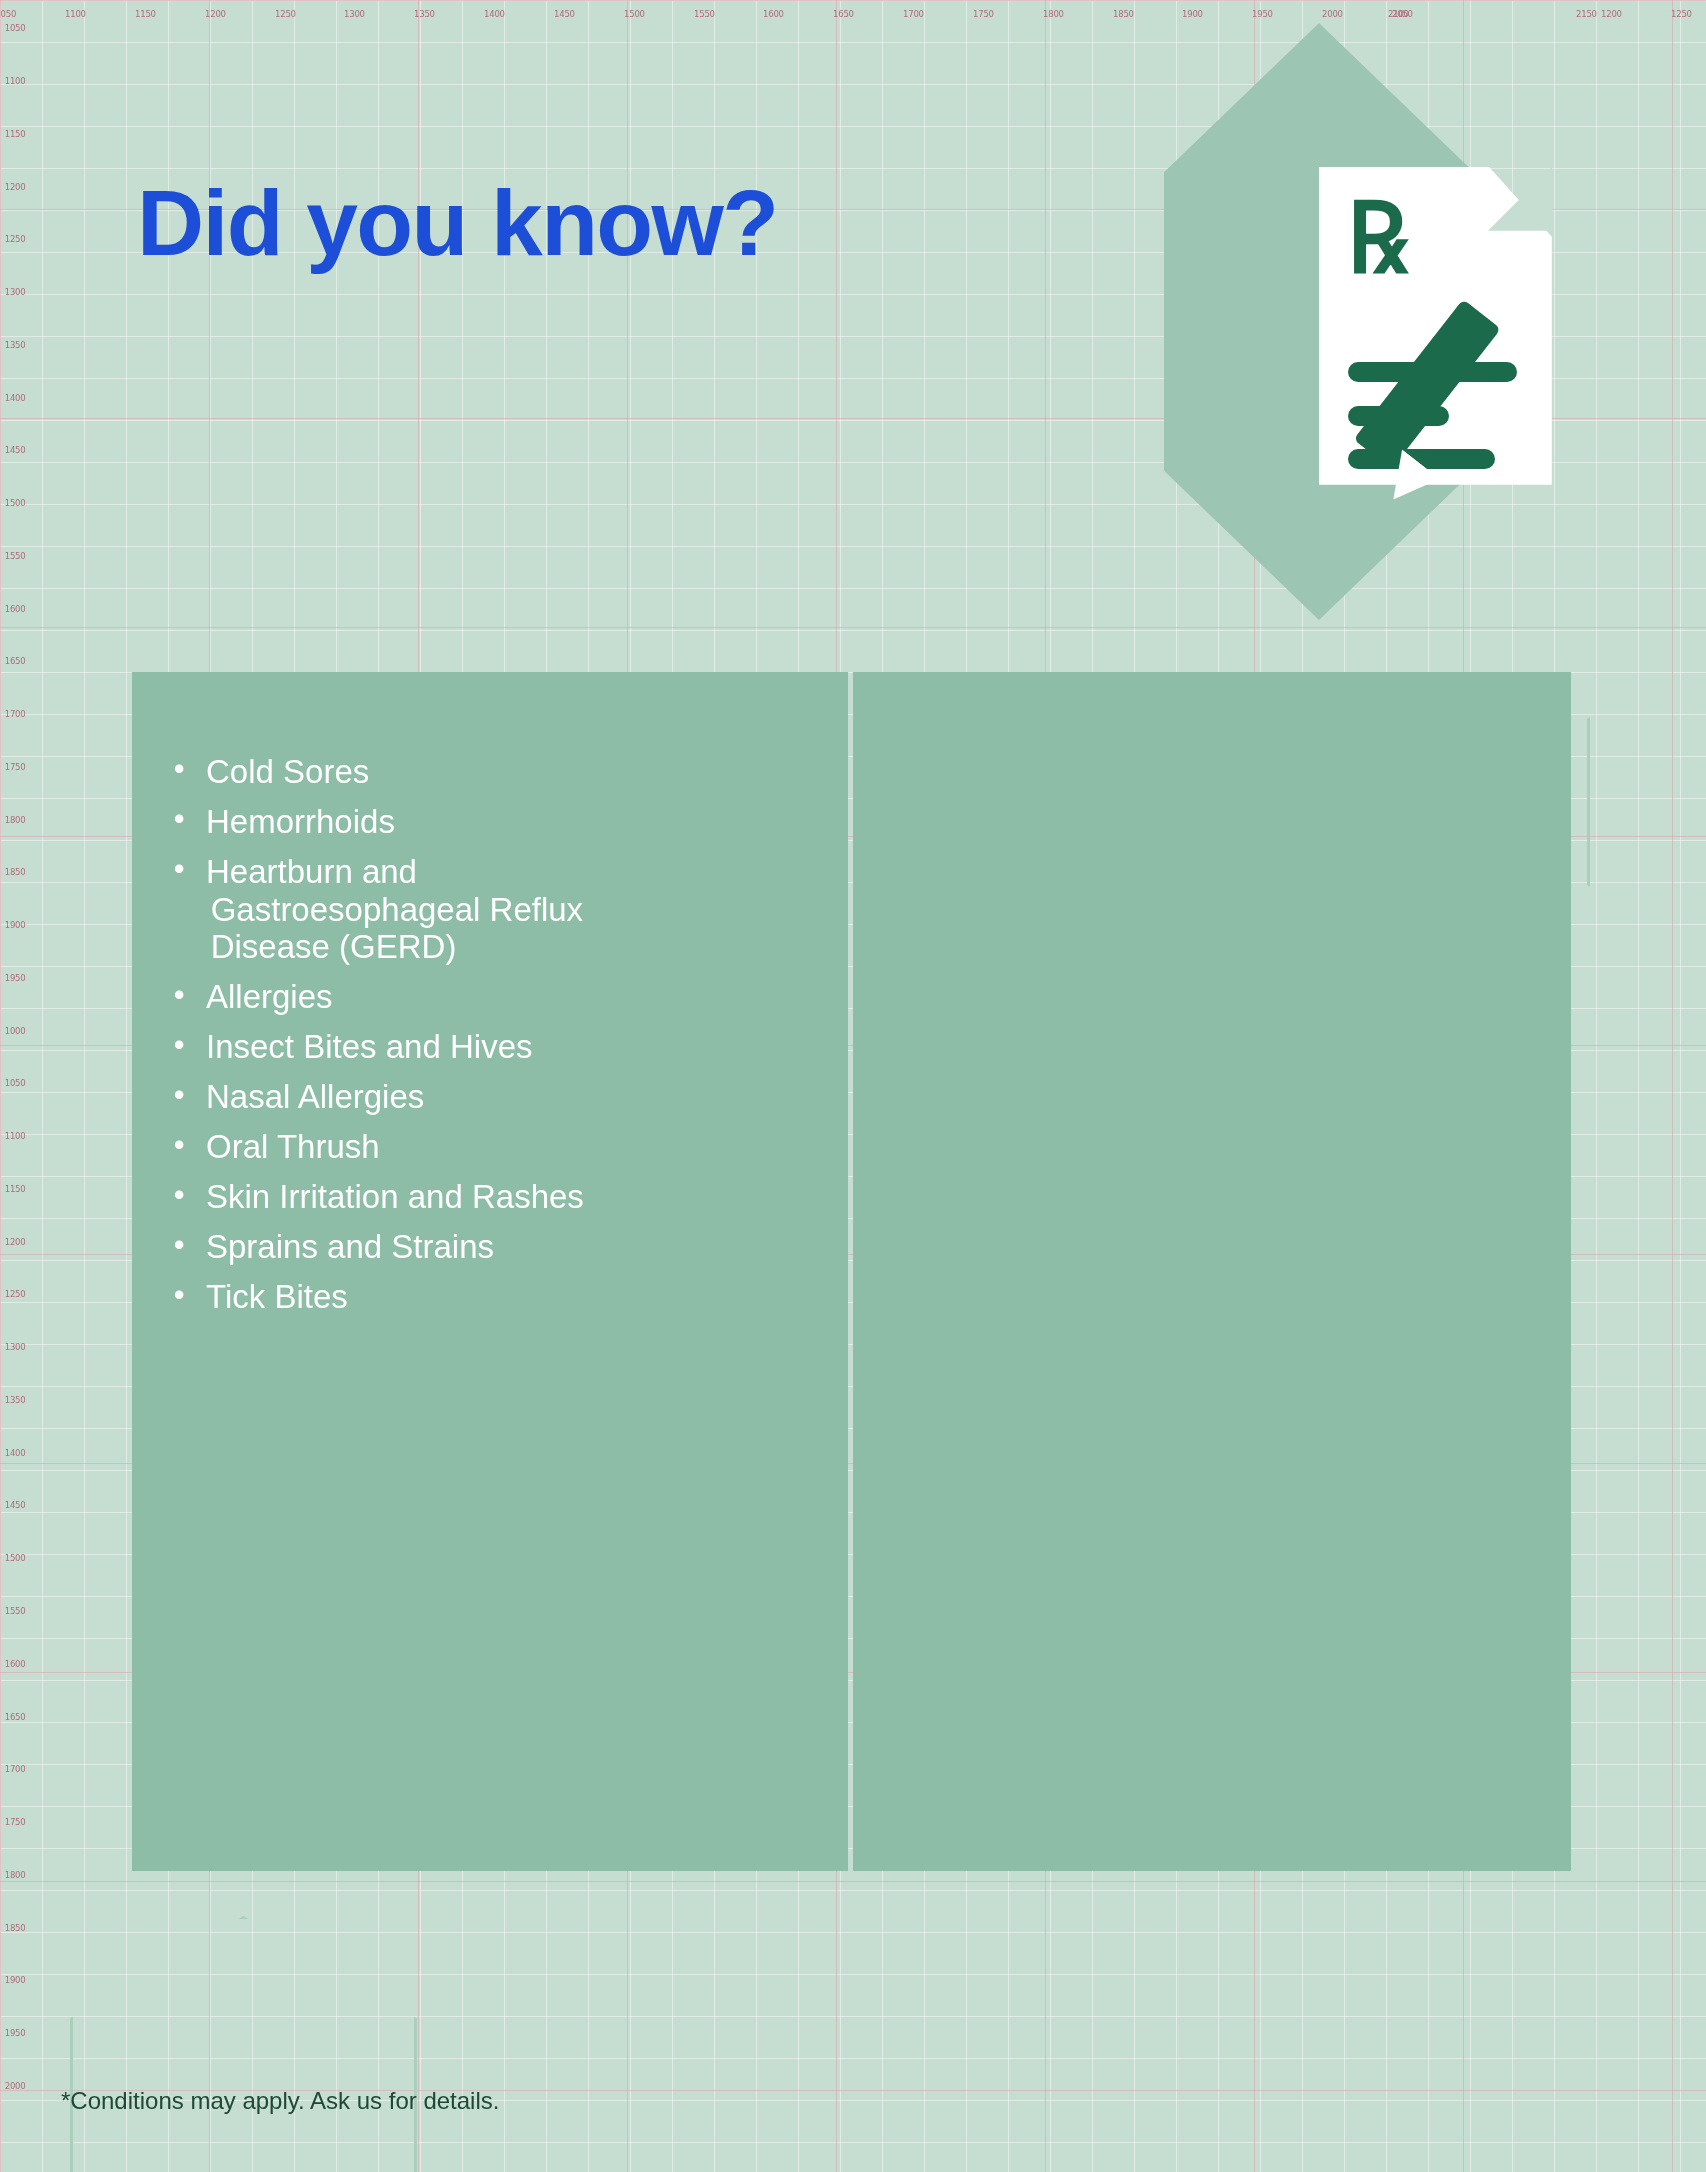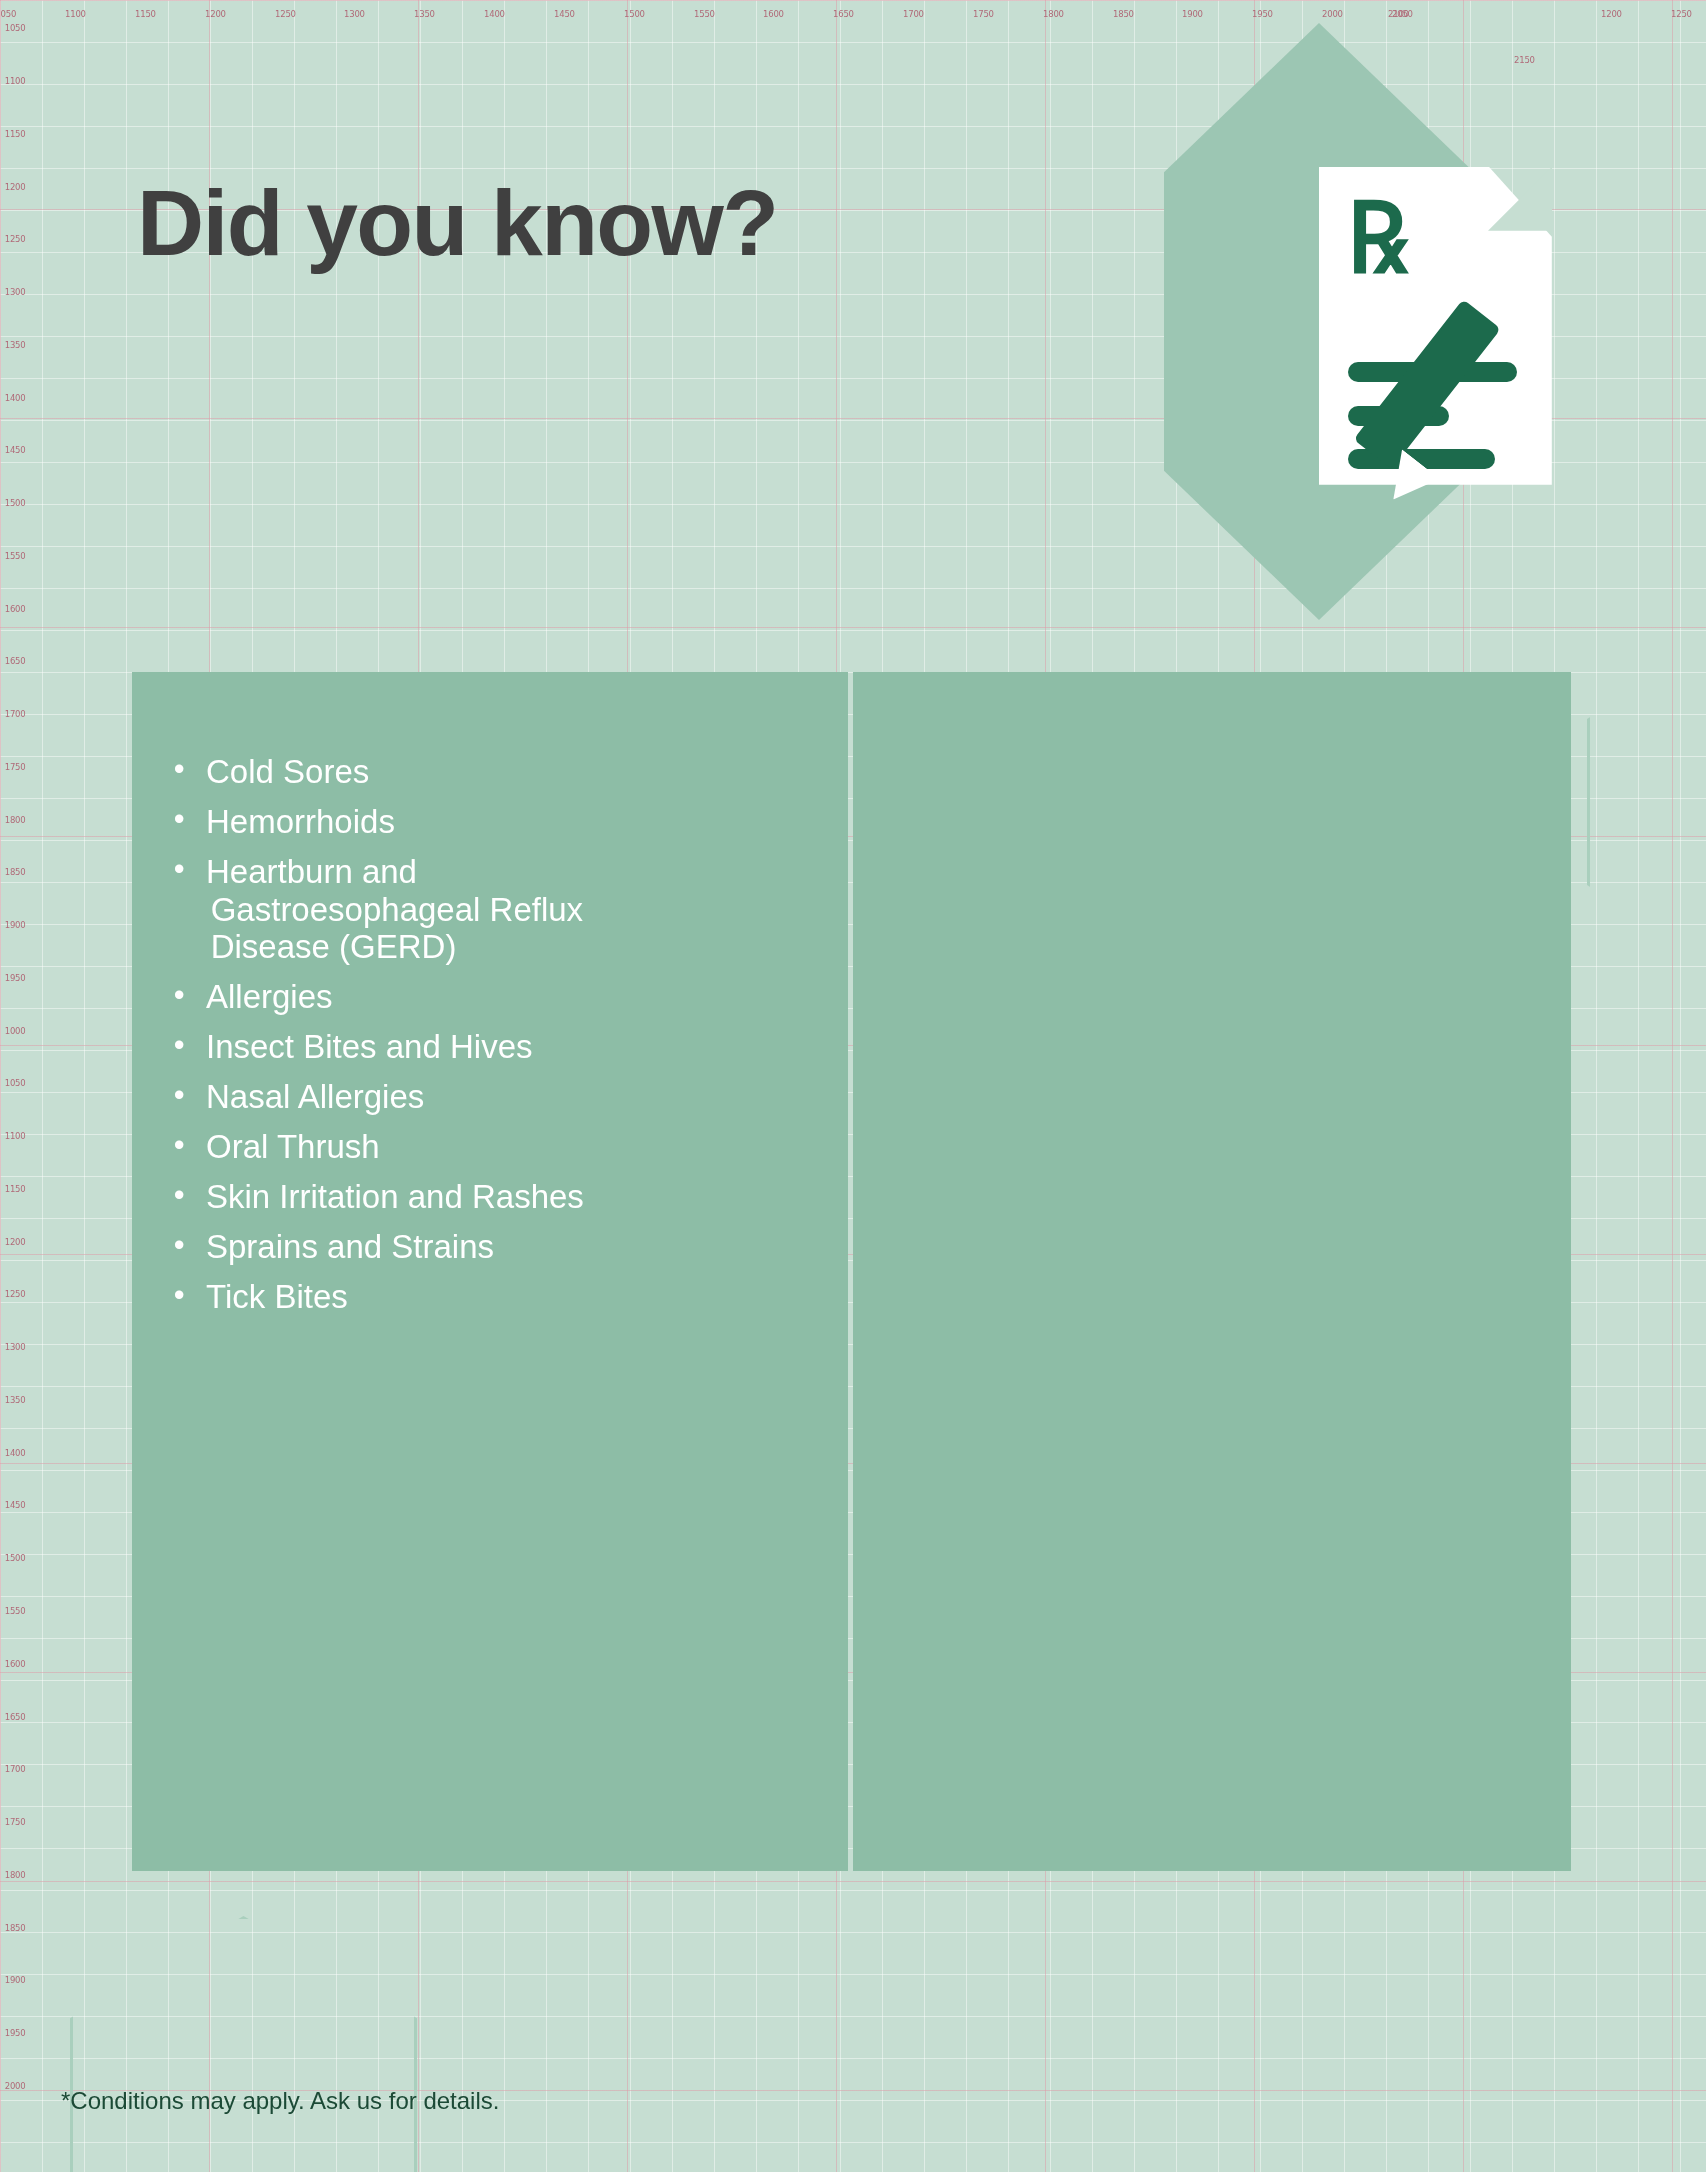--- a/index.html
+++ b/index.html
@@ -79,21 +79,21 @@
                 border: 3.9px solid #a9cfbd; background: transparent;
                 clip-path: polygon(50% 0%, 100% 25%, 100% 75%, 50% 100%, 0% 75%, 0% 25%); }
 
   
   .headline {
     position: absolute;
     left: 137px;
     top: 177px;
     font-size: 93px;
     font-weight: 700;
-    color: #404040;
+    color: #1d4ed8;
     letter-spacing: -1.6px;
     line-height: 1;
   }
   .subhead {
     position: absolute;
     left: 132px;
     top: 433px;
     width: 915px;
     font-size: 40px;
     font-weight: 700;
@@ -280,21 +280,21 @@
       <span style="left: 833px;">1650</span>
       <span style="left: 903px;">1700</span>
       <span style="left: 973px;">1750</span>
       <span style="left: 1043px;">1800</span>
       <span style="left: 1113px;">1850</span>
       <span style="left: 1182px;">1900</span>
       <span style="left: 1252px;">1950</span>
       <span style="left: 1322px;">2000</span>
       <span style="left: 1392px;">2050</span>
       <span style="left: 1388px;">2100</span>
-      <span style="left: 1514px; margin-top: 46px;">2150</span>
+      <span style="left: 1576px;">2150</span>
       <span style="left: 1601px;">1200</span>
       <span style="left: 1671px;">1250</span>
     </div>
   <div class="ruler-left" id="ruler-left">
       <span style="top: 23px;">1050</span>
       <span style="top: 76px;">1100</span>
       <span style="top: 129px;">1150</span>
       <span style="top: 182px;">1200</span>
       <span style="top: 234px;">1250</span>
       <span style="top: 287px;">1300</span>

